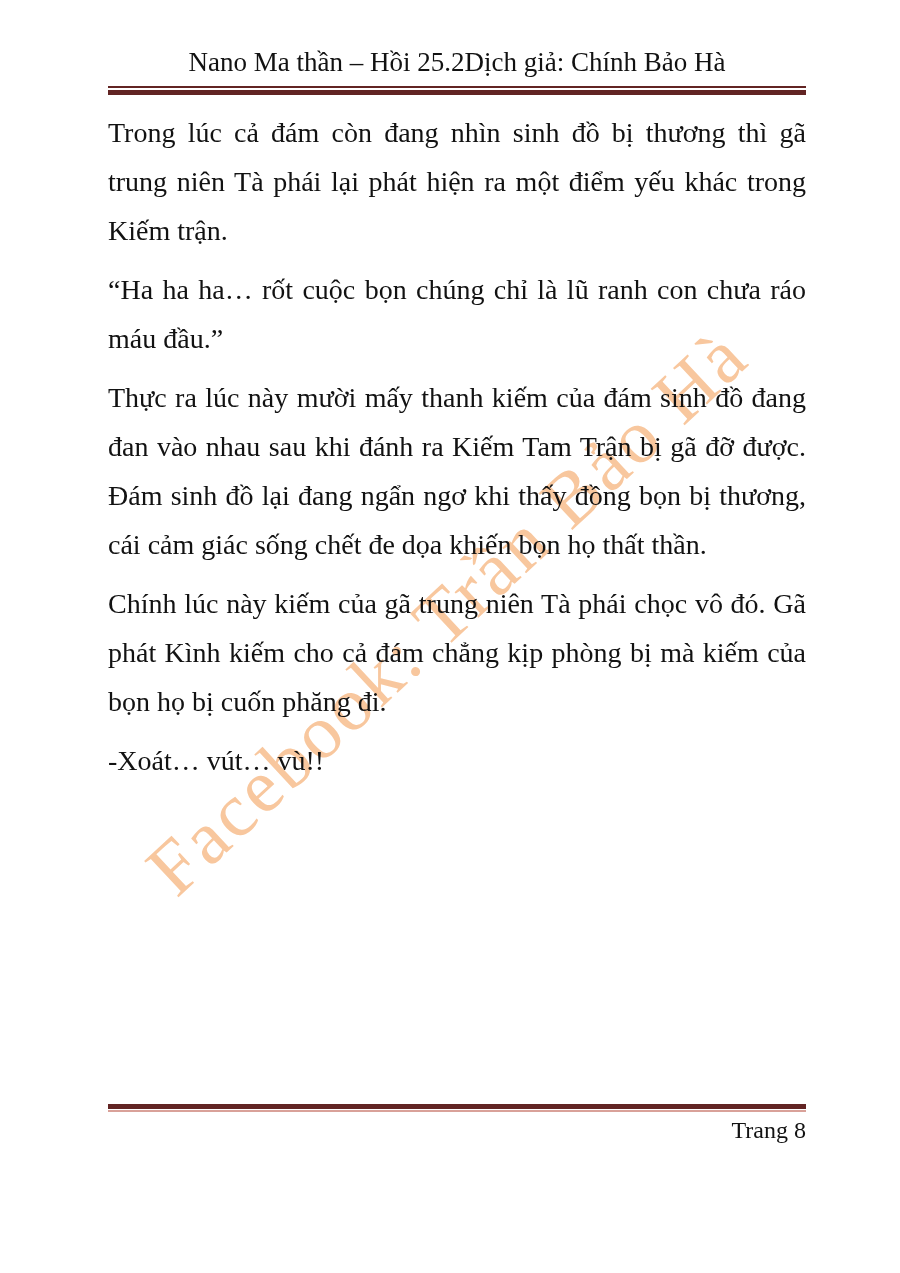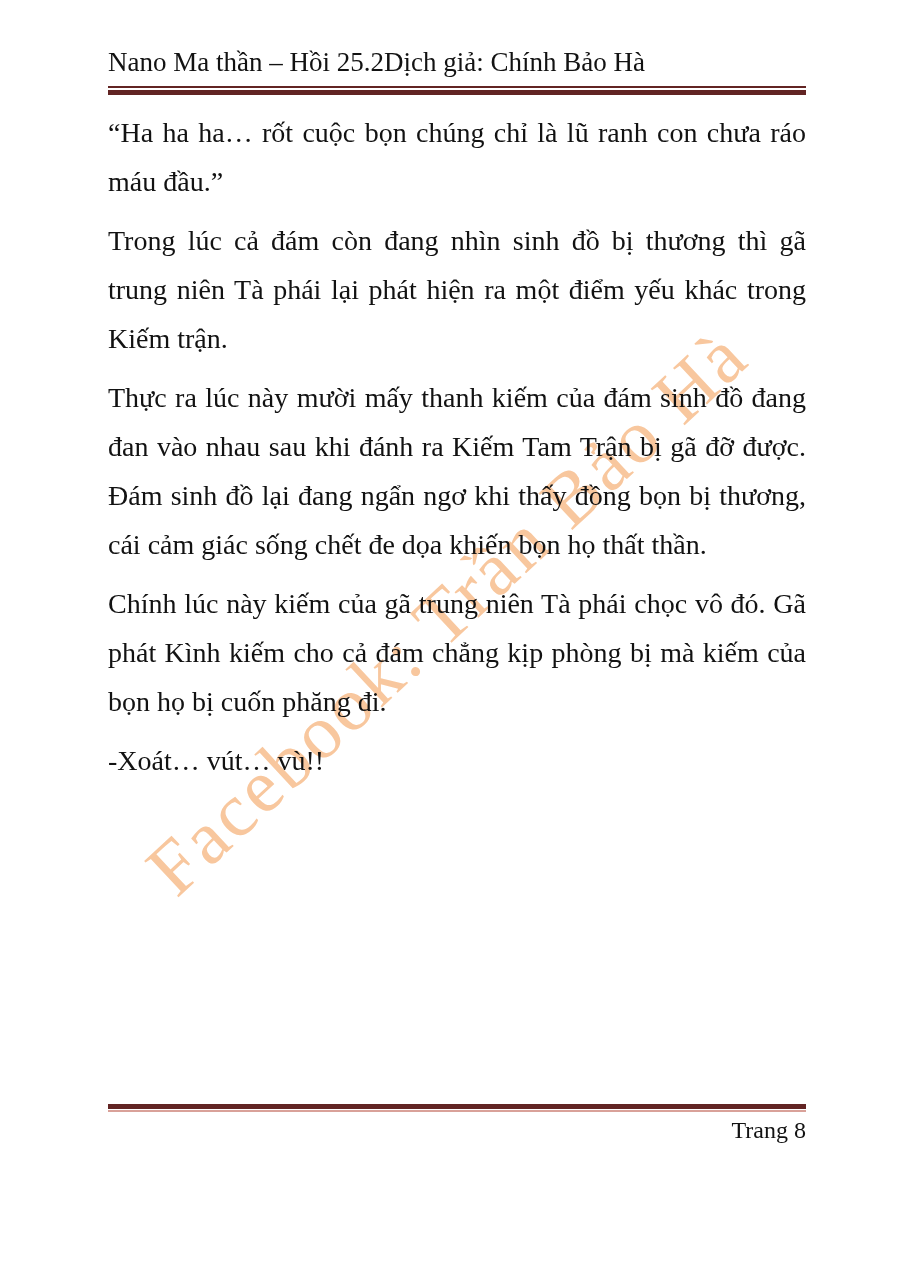--- a/index.html
+++ b/index.html
@@ -29,21 +29,21 @@
     z-index: 0;
     user-select: none;
   }
   .content {
     position: relative;
     z-index: 1;
     padding: 46px 94px 0 108px;
   }
   .header-row {
     display: flex;
-    justify-content: flex-start;
+    justify-content: center;
     align-items: baseline;
     font-size: 27px;
     line-height: 1.25;
   }
   .header-rule {
     margin-top: 6px;
     height: 2px;               
     border-top: 2px solid #622423;
     border-bottom: 5px solid #622423;
   }
@@ -86,23 +86,23 @@
 
     <div class="header-row">
       <span>Nano Ma thần – Hồi 25.2</span>
       <span>Dịch giả: Chính Bảo Hà</span>
     </div>
 
     <div class="header-rule"></div>
 
     <div class="paragraphs">
 
+        <p>Trong lúc cả đám còn đang nhìn sinh đồ bị thương thì gã trung niên Tà phái lại phát hiện ra một điểm yếu khác trong Kiếm trận.</p>
+
         <p>“Ha ha ha… rốt cuộc bọn chúng chỉ là lũ ranh con chưa ráo máu đầu.”</p>
-
-        <p>Trong lúc cả đám còn đang nhìn sinh đồ bị thương thì gã trung niên Tà phái lại phát hiện ra một điểm yếu khác trong Kiếm trận.</p>
 
 
         <p>Thực ra lúc này mười mấy thanh kiếm của đám sinh đồ đang đan vào nhau sau khi đánh ra Kiếm Tam Trận bị gã đỡ được. Đám sinh đồ lại đang ngẩn ngơ khi thấy đồng bọn bị thương, cái cảm giác sống chết đe dọa khiến bọn họ thất thần.</p>
 
         <p>Chính lúc này kiếm của gã trung niên Tà phái chọc vô đó. Gã phát Kình kiếm cho cả đám chẳng kịp phòng bị mà kiếm của bọn họ bị cuốn phăng đi.</p>
 
         <p>-Xoát… vút… vù!!</p>
 
 
       </div>

